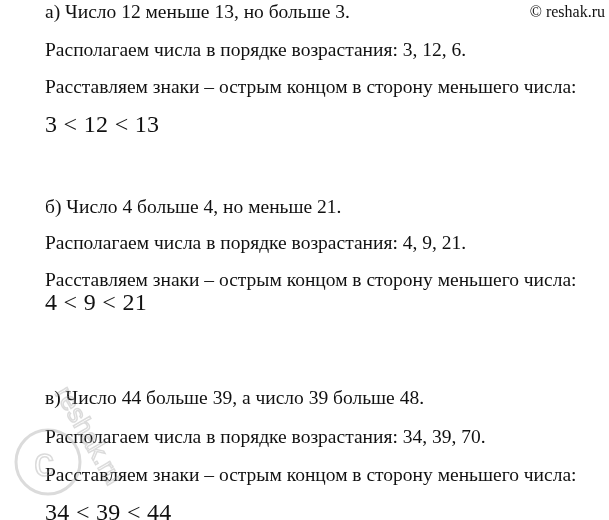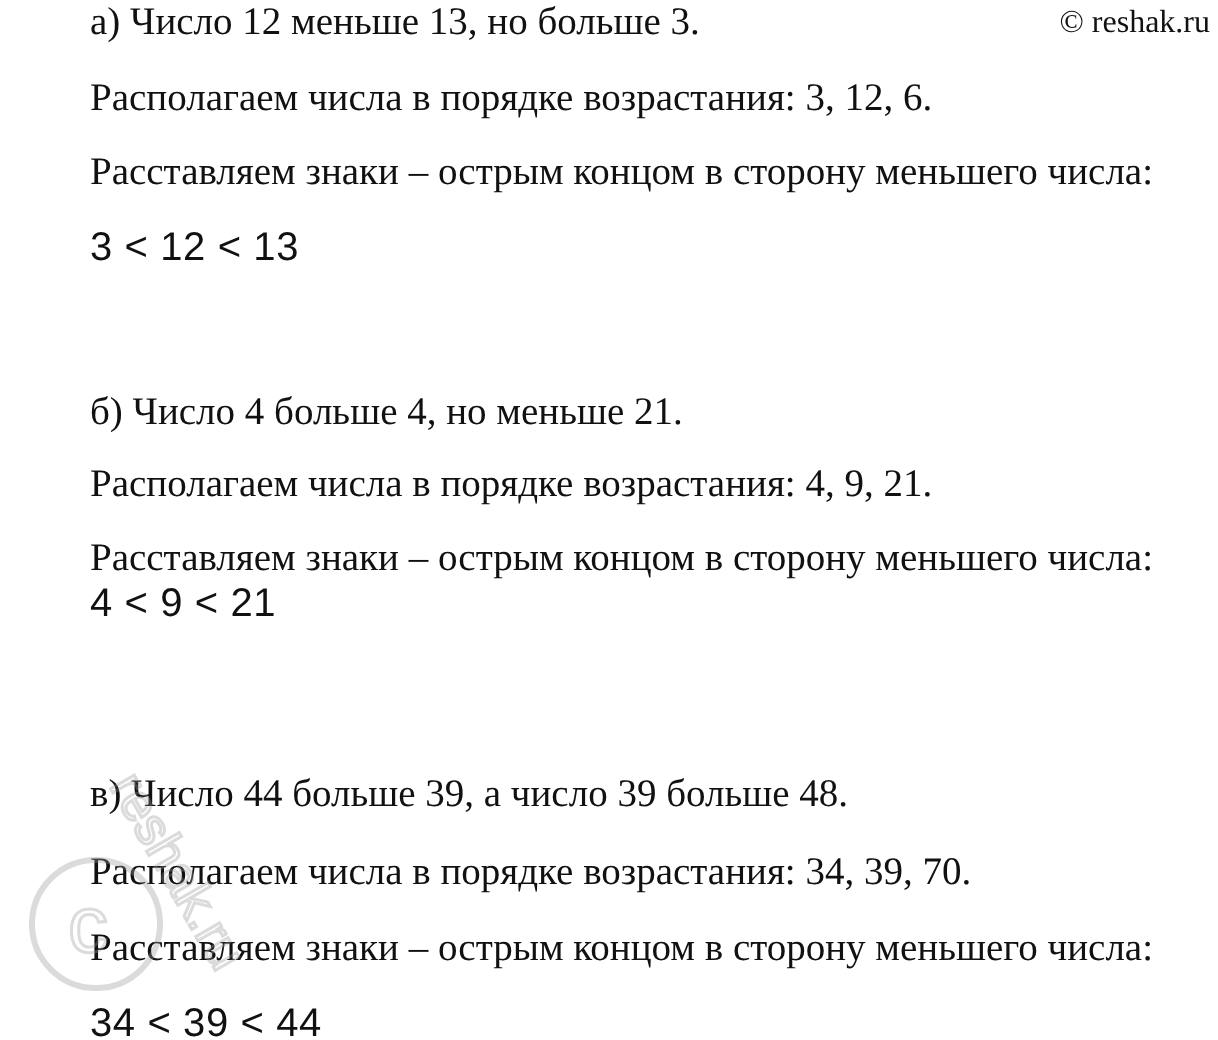--- a/index.html
+++ b/index.html
@@ -1,19 +1,19 @@
 <!DOCTYPE html>
 <html><head>
 <meta charset="utf-8">
 <style>
   html, body { margin: 0; padding: 0; background: #ffffff; }
   body { width: 609px; height: 520px; position: relative; overflow: hidden;
          font-family: "Liberation Serif", serif; color: #111; }
   .line { position: absolute; left: 1px; font-size: 19.5px; line-height: 24px; white-space: nowrap; margin-left: 44px; }
-  .math { font-family: Liberation Sans, sans-serif; font-size: 20px; letter-spacing: 0.3px; }
+  .math { font-family: Liberation Serif, serif; font-size: 24px; letter-spacing: 0.3px; }
   .copy { position: absolute; right: 4px; top: 0px; font-size: 16px; line-height: 24px; }
   .wm { position: absolute; left: 10px; top: 380px; width: 150px; height: 130px;
         pointer-events: none; opacity: 0.35; }
 </style>
 </head>
 <body>
 
 <div class="copy">© reshak.ru</div>
 
 <div>

